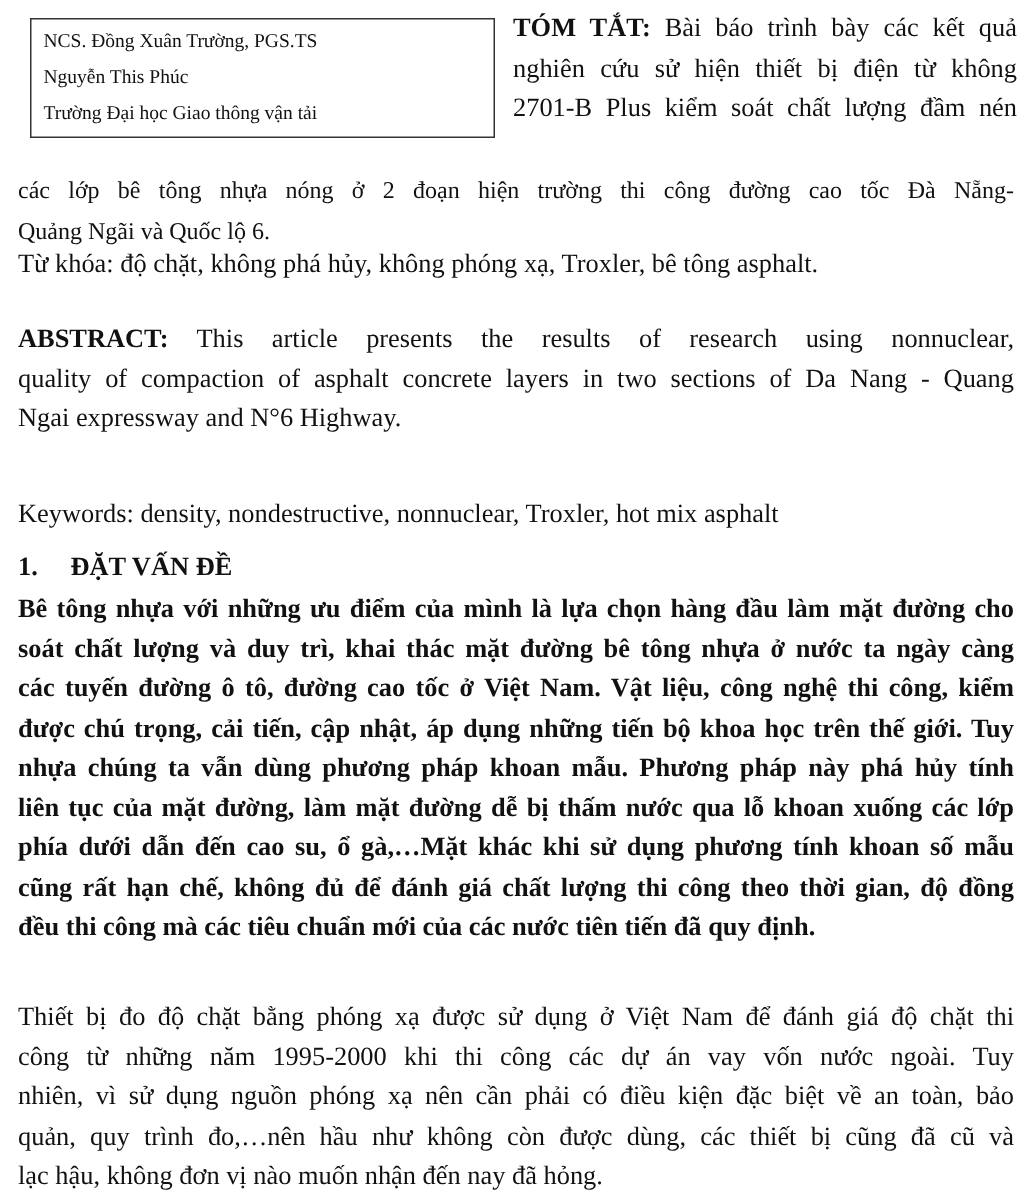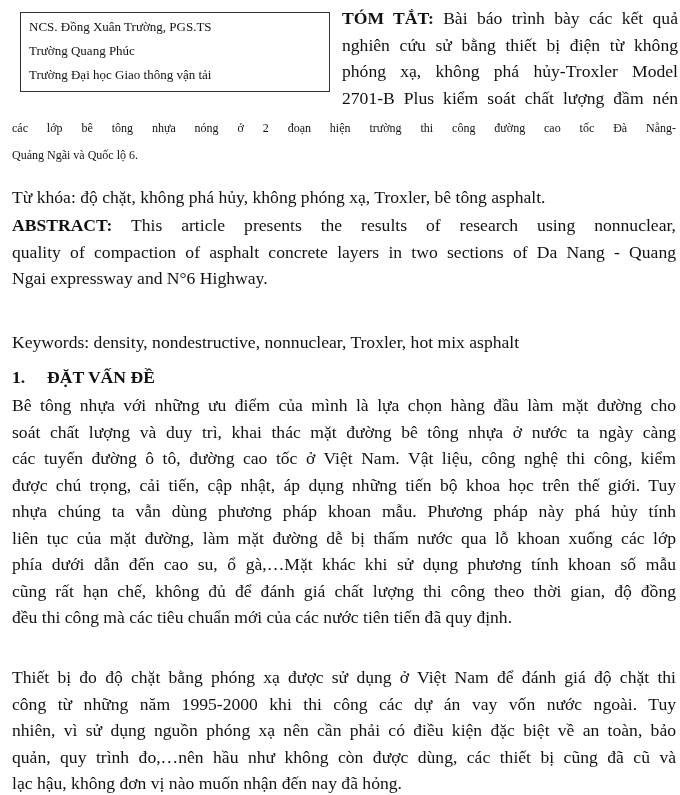--- a/index.html
+++ b/index.html
@@ -15,71 +15,70 @@
     line-height:24px; font-size:13px; white-space:nowrap;
   }
   .abstract-top {
     position:absolute; left:330px; top:5px; width:336px;
     line-height:26.5px; text-align:justify; text-align-last:justify;
     font-size:17.6px;
   }
   .abstract-top .line { display:block; text-align:justify; text-align-last:justify; }
   .abstract-cont {
     position:absolute; left:0; top:115px; width:664px;
-    line-height:26.5px; font-size:12px;
+    line-height:26.5px; font-size:16px;
   }
   .line { display:block; white-space:nowrap; }
   .just { text-align:justify; text-align-last:justify; white-space:normal; }
   b.label { font-weight:bold; }
   .block { position:absolute; left:0; width:664px; line-height:26.5px; }
   .heading { font-weight:bold; font-size:17.6px; }
   .heading .num { display:inline-block; width:35px; }
 </style>
 </head>
 <body>
 
 <div class="page">
 
   <div class="author-box">
     <span class="line">NCS. Đồng Xuân Trường, PGS.TS</span>
-    <span class="line">Trường Quang Phúc</span>
+    <span class="line">Nguyễn This Phúc</span>
     <span class="line">Trường Đại học Giao thông  vận tải</span>
   </div>
 
   <div class="abstract-top">
     <span class="line just"><b class="label">TÓM TẮT:</b><span> Bài báo trình bày các kết quả</span></span>
-    <span class="line just">nghiên cứu sử bằng thiết bị điện từ không</span>
-    <span class="line just">phóng xạ, không phá hủy-Troxler Model</span>
+    <span class="line just">nghiên cứu sử hiện thiết bị điện từ không</span>
     <span class="line just">2701-B Plus kiểm soát chất lượng đầm nén</span>
   </div>
 
   <div class="abstract-cont">
     <span class="line just">các lớp bê tông nhựa nóng ở 2 đoạn hiện trường thi công đường cao tốc Đà Nẵng-</span>
     <span class="line">Quảng Ngãi và Quốc lộ 6.</span>
   </div>
 
-  <div class="block" style="top:184px;">
+  <div class="block" style="top:162px;">
     <span class="line">Từ khóa: độ chặt, không phá hủy, không phóng xạ, Troxler, bê tông asphalt.</span>
   </div>
 
   <div class="block" style="top:212px;">
     <span class="line just"><b class="label">ABSTRACT:</b><span> This article presents the results of research using nonnuclear,</span></span>
     <span class="line just">quality of compaction of asphalt concrete layers in two sections of  Da Nang - Quang</span>
     <span class="line">Ngai expressway and N°6 Highway.</span>
   </div>
 
   <div class="block" style="top:329px;">
     <span class="line">Keywords: density, nondestructive, nonnuclear, Troxler, hot mix asphalt</span>
   </div>
 
   <div class="block heading" style="top:364px;">
     <span class="num">1.</span><span>ĐẶT VẤN ĐỀ</span>
   </div>
 
-  <div class="block" style="top:392px;">
+  <div class="block" style="top:392px;font-weight:bold;">
     <span class="line just">Bê tông nhựa với những ưu điểm của mình là lựa chọn hàng đầu làm mặt đường cho</span>
     <span class="line just">soát chất lượng và duy trì, khai thác mặt đường bê tông nhựa ở nước ta ngày càng</span>
     <span class="line just">các tuyến đường ô tô, đường cao tốc ở Việt Nam. Vật liệu, công nghệ thi công, kiểm</span>
     <span class="line just">được chú trọng, cải tiến, cập nhật, áp dụng những tiến bộ khoa học trên thế giới. Tuy</span>
     <span class="line just">nhựa chúng ta vẫn dùng phương pháp khoan mẫu. Phương pháp này phá hủy tính</span>
     <span class="line just">liên tục của mặt đường, làm mặt đường dễ bị thấm nước qua lỗ khoan xuống các lớp</span>
     <span class="line just">phía dưới dẫn đến cao su, ổ gà,…Mặt khác khi sử dụng phương tính khoan số mẫu</span>
     <span class="line just">cũng rất hạn chế, không đủ để đánh giá chất lượng thi công theo thời gian, độ đồng</span>
     <span class="line">đều thi công mà các tiêu chuẩn mới của các nước tiên tiến đã quy định.</span>
   </div>

